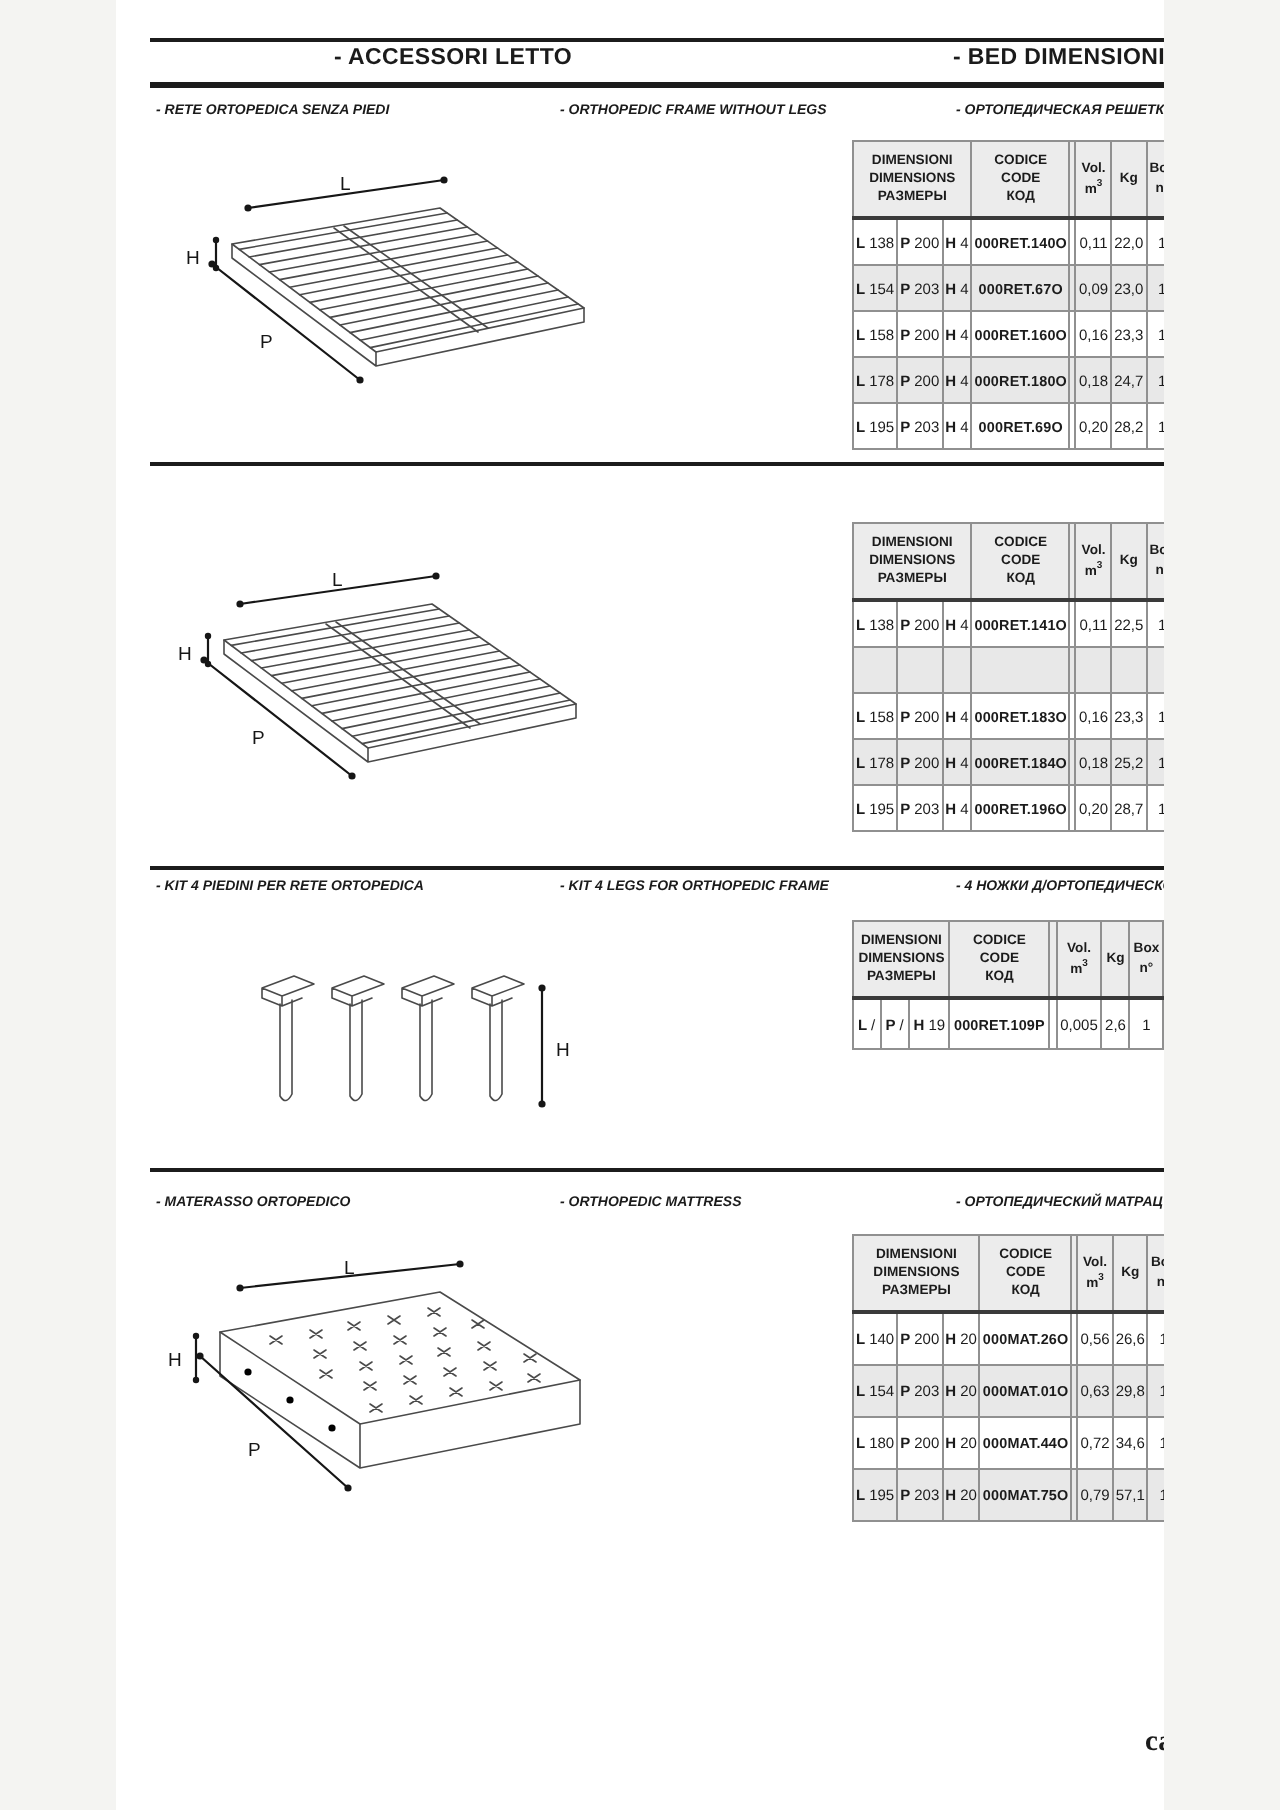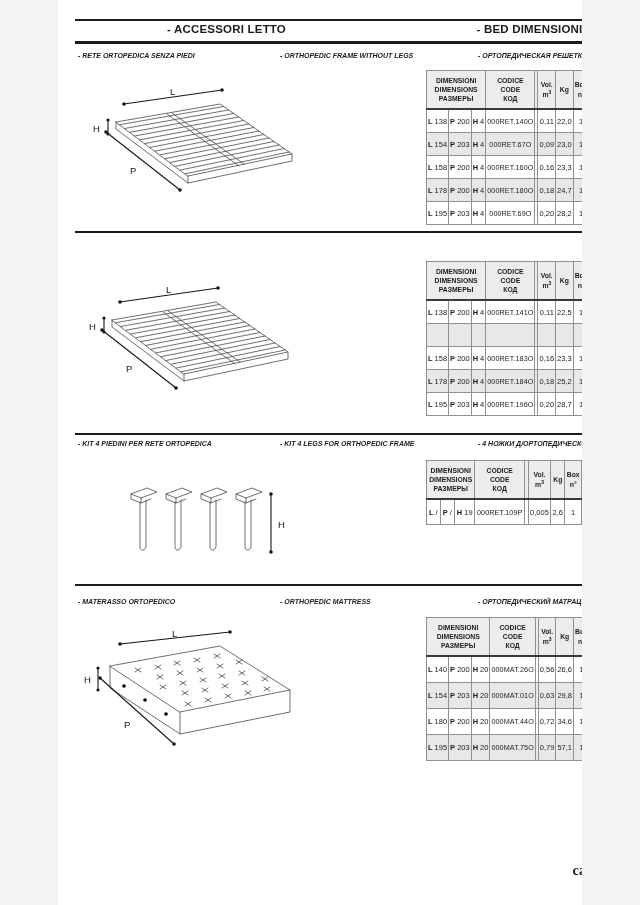--- a/index.html
+++ b/index.html
@@ -36,21 +36,21 @@
                background:#fff;border-radius:22px; }
   table.spec th, table.spec td { border:1px solid #909090; padding:0 1px;
                text-align:center; vertical-align:middle; font-size:7.5px;
                color:#1b1b1b; overflow:hidden; }
   table.spec thead th { background:#ececec; font-weight:bold; font-size:6.8px;
                line-height:1.35; height:37px; border-bottom:2px solid #3a3a3a; }
   table.spec tbody td { height:22px; background:#fff; }
   table.spec tbody tr:nth-child(even) td { background:#e8e8e8; }
   #t3 tbody td { height:24px; }
   #t4 tbody td { height:25px; }
-  table.spec td.code { font-weight:normal; letter-spacing:0.1px; font-size:7.2px; }
+  table.spec td.code { font-weight:bold; letter-spacing:0.1px; font-size:7.2px; }
   table.spec td.dim b { margin-right:2px; }
   table.spec sup { font-size:5px; }
 
   #t1 { left:368px; top:70px;  }
   #t2 { left:368px; top:261px; }
   #t3 { left:368px; top:460px; }
   #t4 { left:368px; top:617px; }
 
   
   svg.diagram { position:absolute; }

